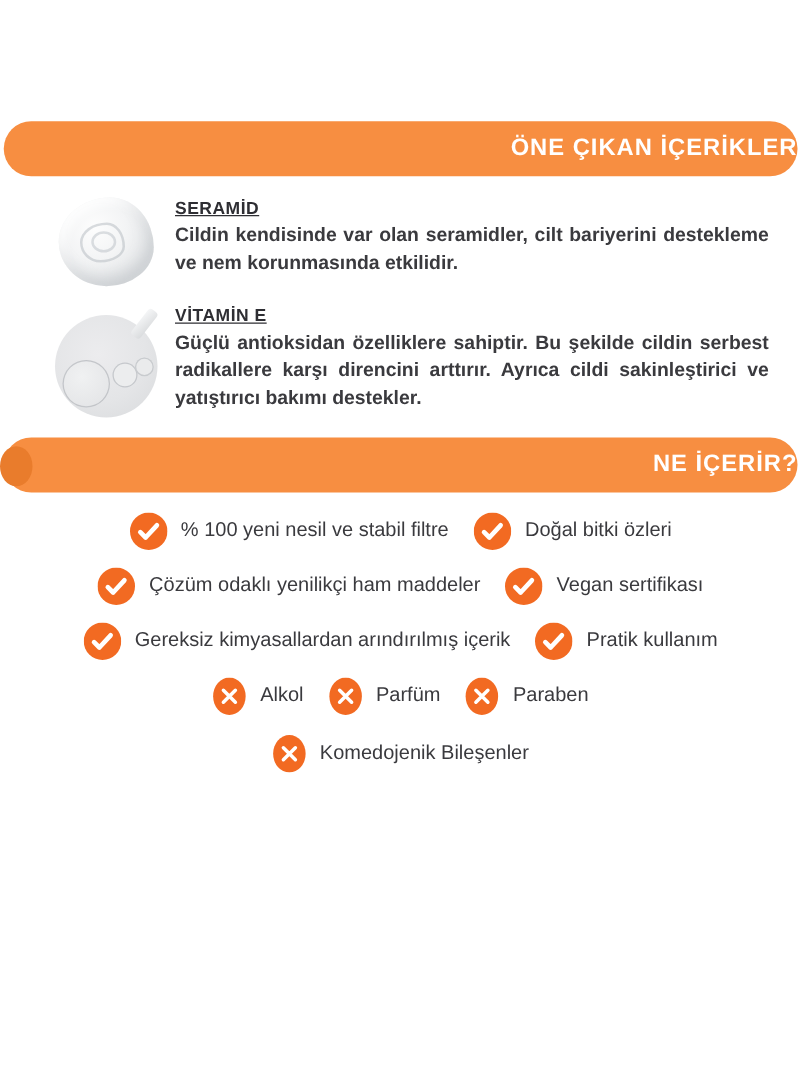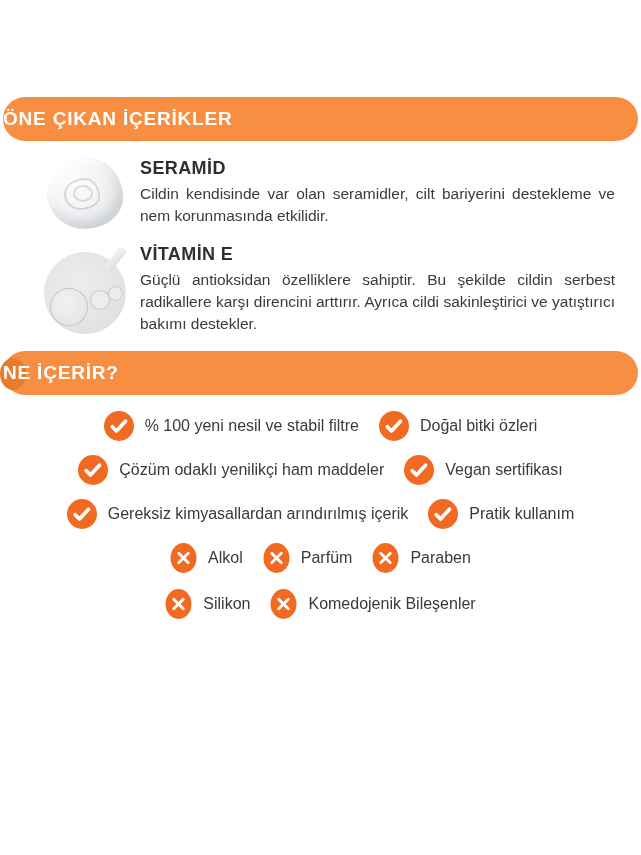--- a/index.html
+++ b/index.html
@@ -24,21 +24,21 @@
     overflow:hidden;
     padding-top:97px;
   }
   
   .banner{
     position:relative;
     margin:0 3px;
     height:44px;
     background:var(--banner-orange);
     border-radius:22px;
-    display:flex;align-items:center;justify-content:flex-start;
+    display:flex;align-items:center;justify-content:flex-end;
     z-index:1;
   }
   .banner.tabbed::before{
     content:"";
     position:absolute;
     left:-3px;top:7px;
     width:26px;height:32px;
     background:var(--banner-orange-dark);
     border-radius:50%;
     z-index:-1;
@@ -60,31 +60,33 @@
     margin-bottom:15px;
   }
   .ingredient-figure{
     width:82px;
     flex:0 0 82px;
     display:flex;justify-content:center;
     position:relative;
   }
   .ingredient-body{flex:1;}
   .ingredient-name{
-    font-size:18px;
+    font-size:14px;
     font-weight:700;
     letter-spacing:0.4px;
     color:var(--heading-dark);
     margin-bottom:4px;
+    text-decoration:underline;
   }
   .ingredient-desc{
     font-size:15.5px;
     line-height:1.42;
     text-align:justify;
     color:var(--text-dark);
+    font-weight:bold;
   }
   
   .blob{position:relative;}
   .blob-seramid{
     width:76px;height:71px;
     background:radial-gradient(circle at 38% 35%,#fdfdfd 0%,#f3f4f5 38%,#e3e5e7 72%,#eef0f1 100%);
     border-radius:54% 46% 50% 50% / 50% 56% 44% 50%;
     box-shadow:inset -5px -7px 10px rgba(165,172,178,.35), inset 4px 5px 8px rgba(255,255,255,.9);
   }
   .blob-seramid .swirl{
@@ -293,26 +295,19 @@
         <span class="feature-label">Paraben</span>
       </div>
     </div>
 
     <div class="feature-row">
       <div class="feature-item">
         <svg class="icon-badge" width="27" height="30" viewBox="0 0 26 30">
           <ellipse class="badge-fill" cx="13" cy="15" rx="13" ry="15"></ellipse>
           <path class="badge-stroke" d="M8.2 10.2l9.6 9.6M17.8 10.2l-9.6 9.6" stroke-width="2.8" stroke-linecap="round"></path>
         </svg>
-        <span class="feature-label">Silikon</span>
-      </div>
-      <div class="feature-item">
-        <svg class="icon-badge" width="27" height="30" viewBox="0 0 26 30">
-          <ellipse class="badge-fill" cx="13" cy="15" rx="13" ry="15"></ellipse>
-          <path class="badge-stroke" d="M8.2 10.2l9.6 9.6M17.8 10.2l-9.6 9.6" stroke-width="2.8" stroke-linecap="round"></path>
-        </svg>
         <span class="feature-label">Komedojenik Bileşenler</span>
       </div>
     </div>
 
   </div>
 
 </div>
 
 </body></html>

